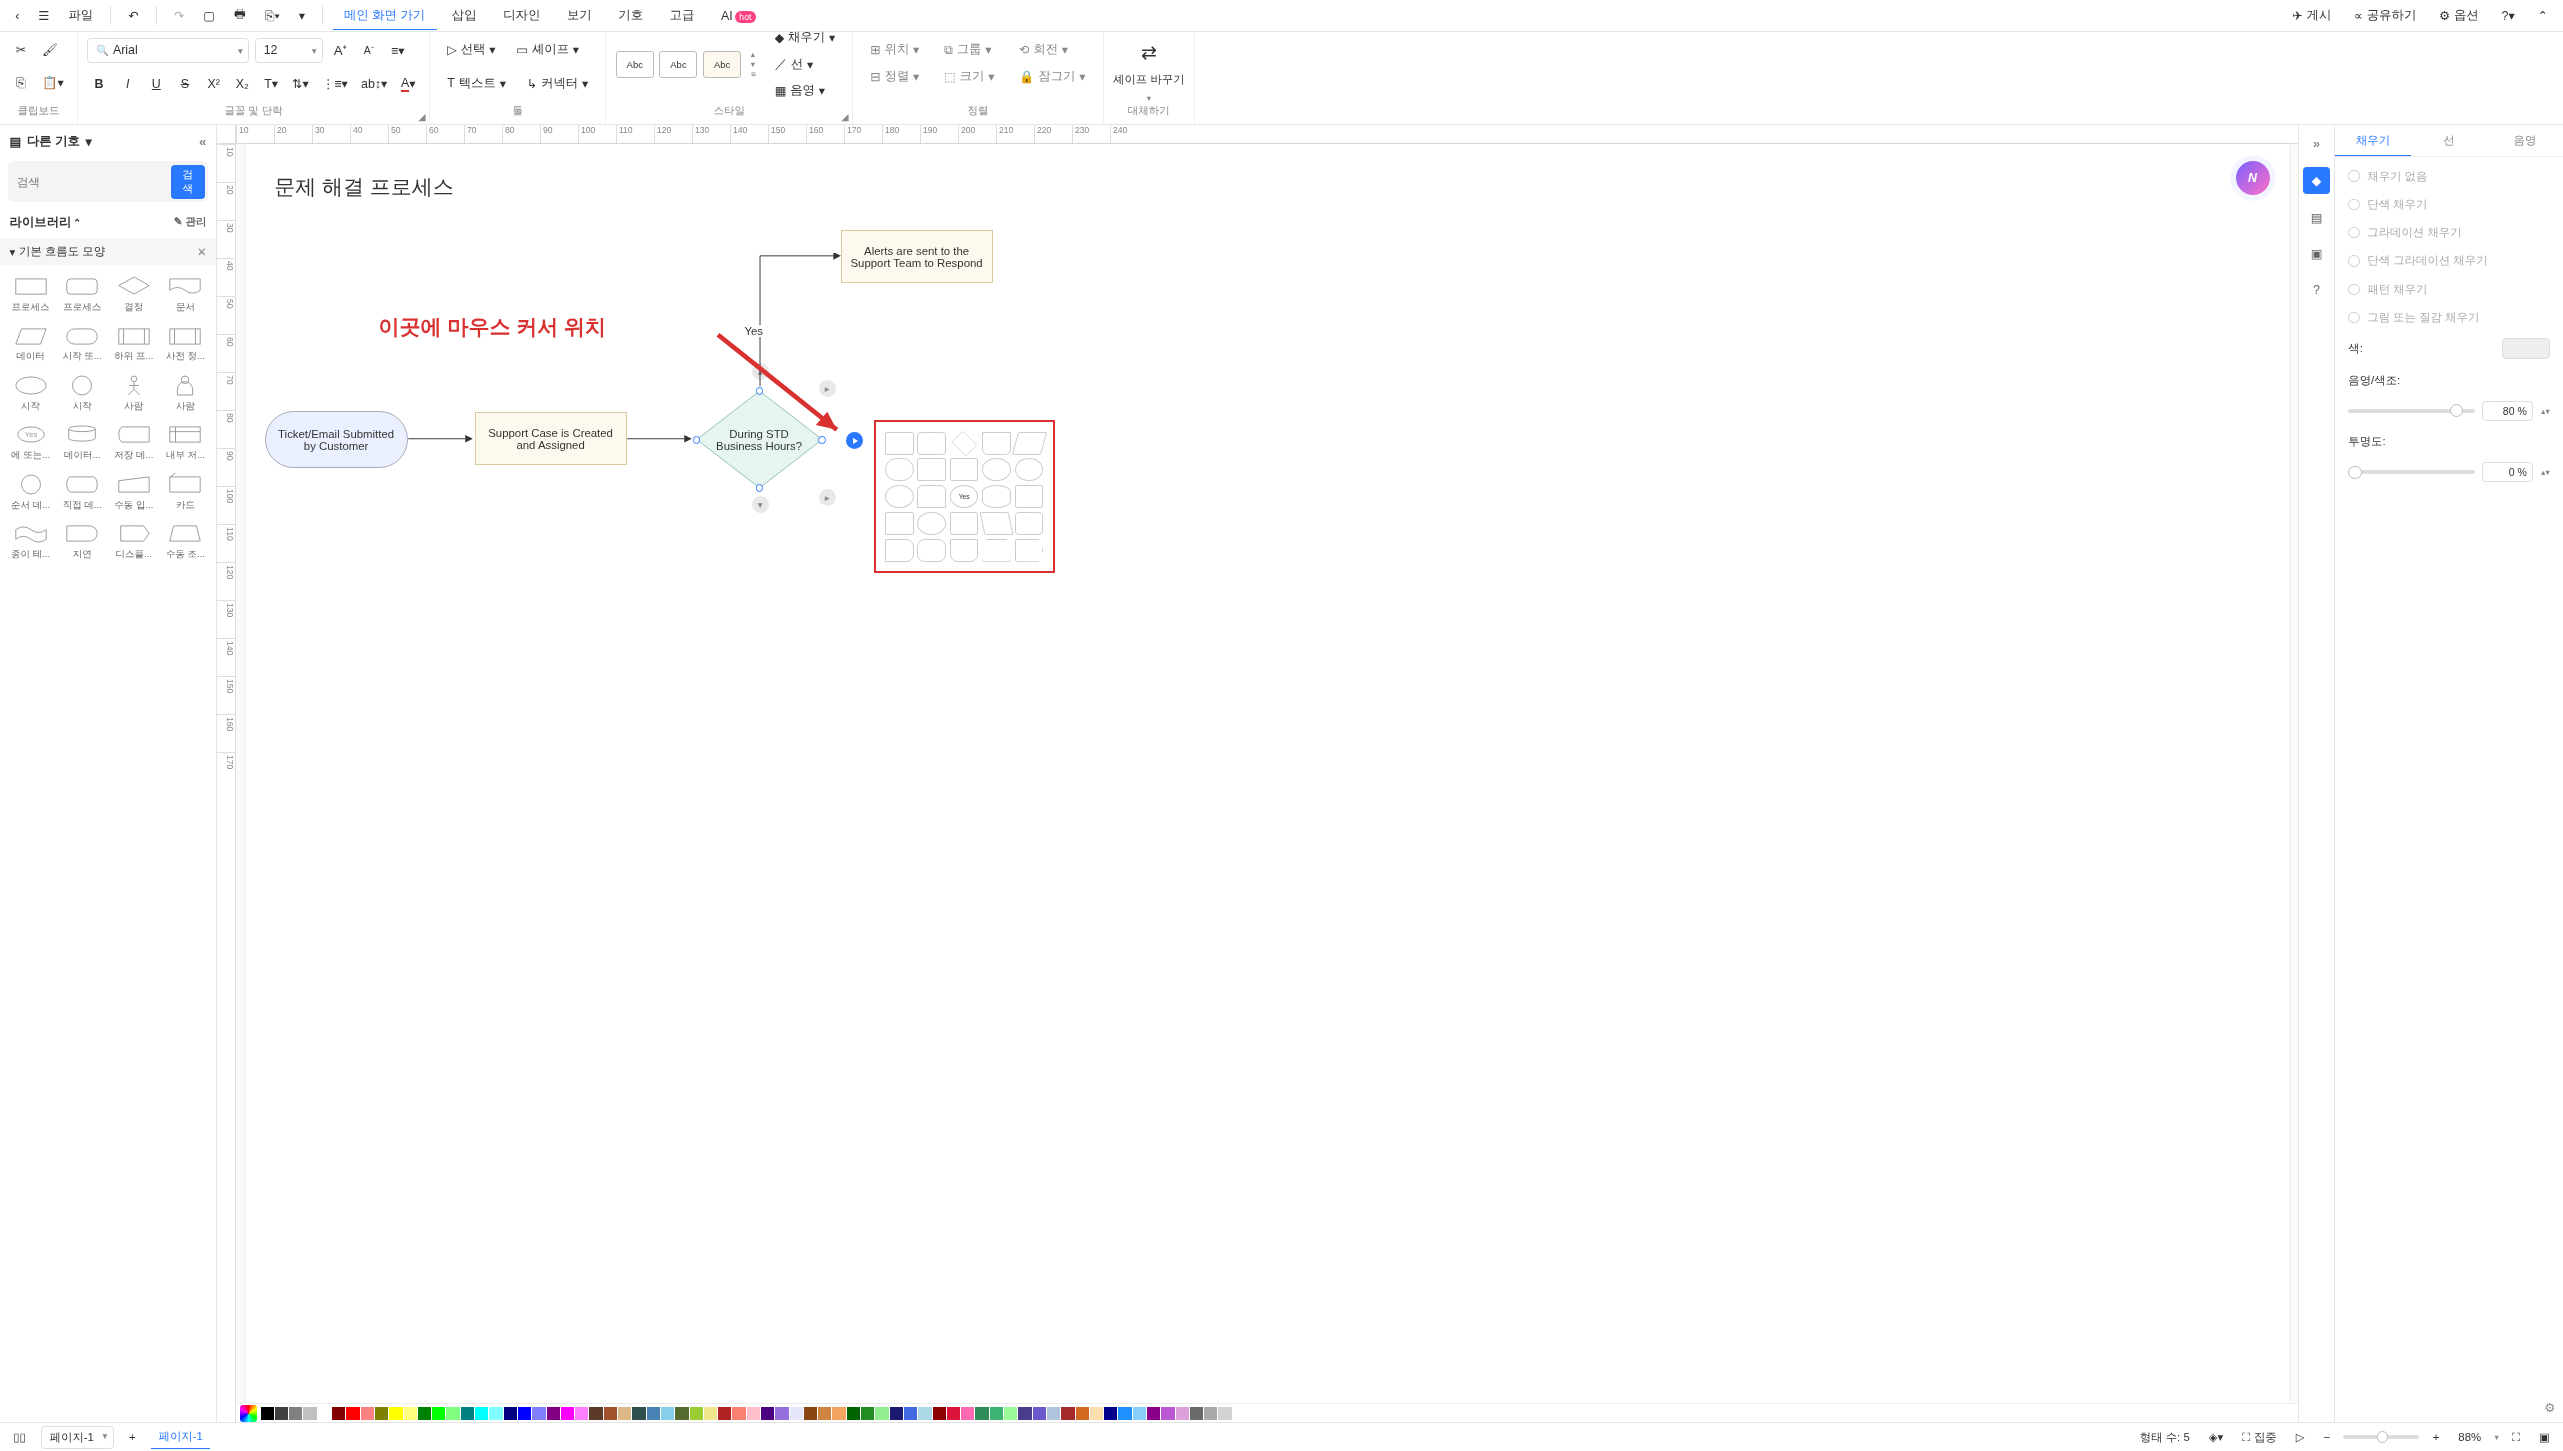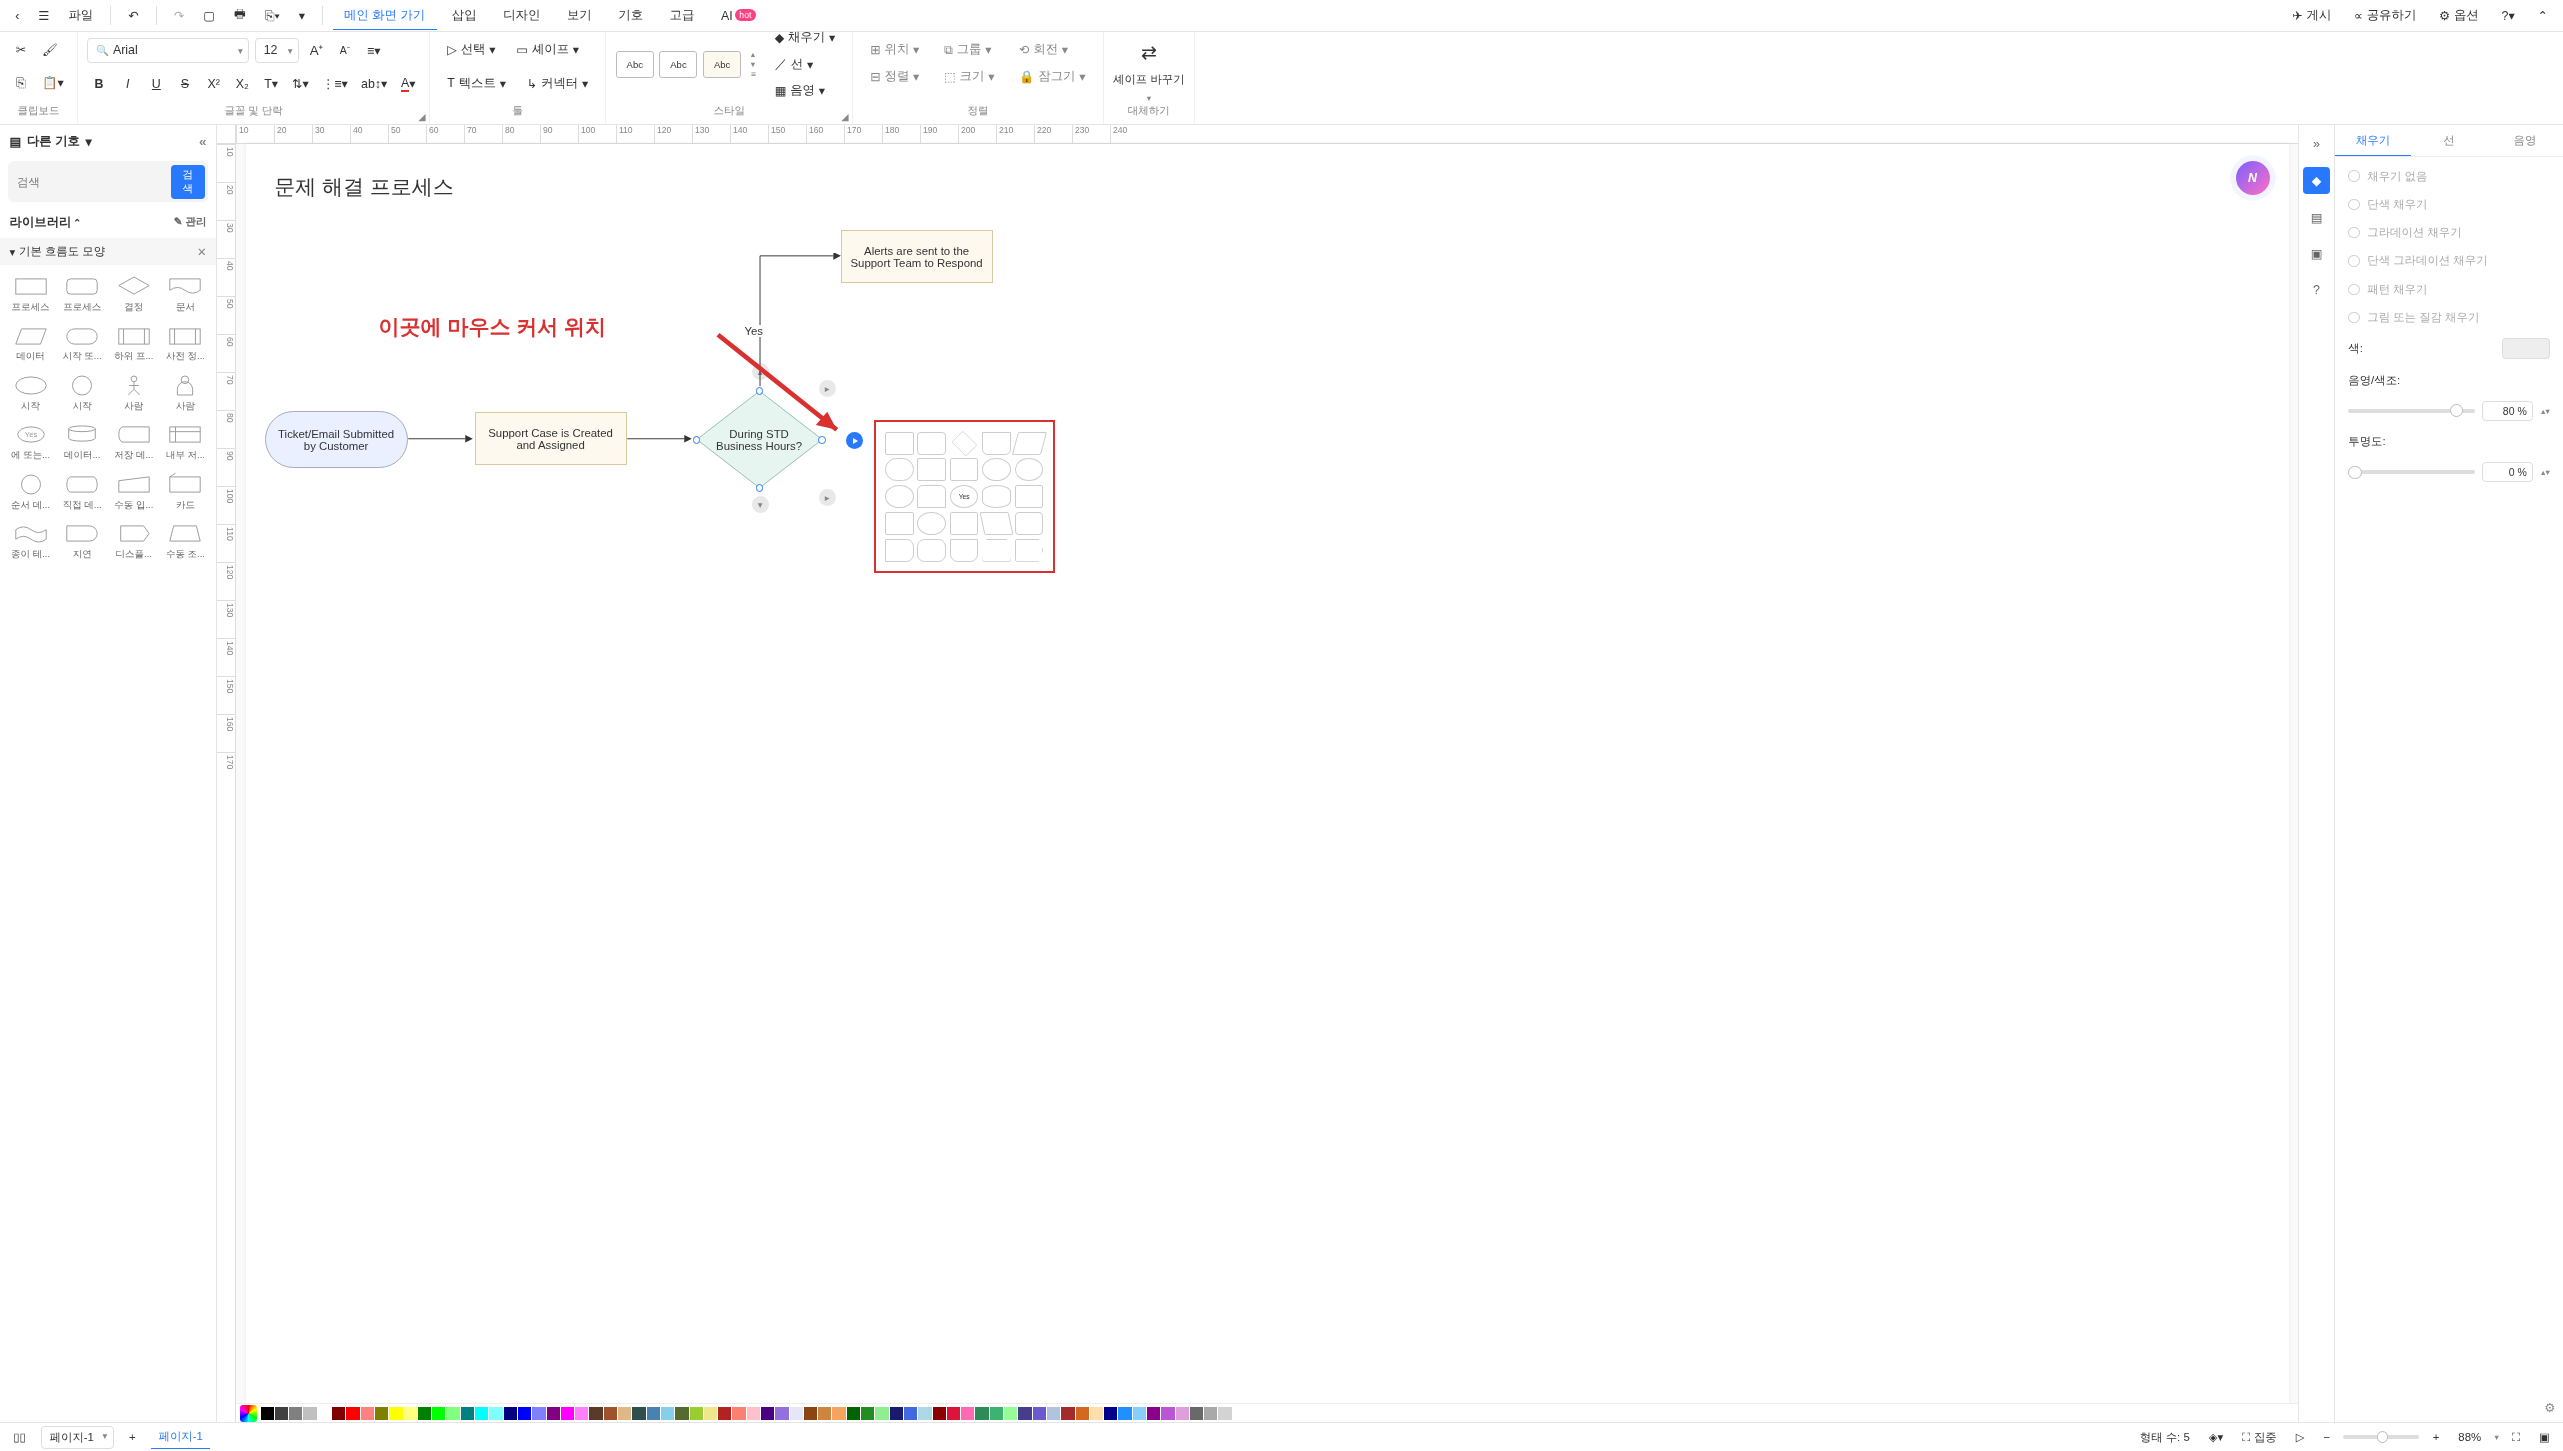--- a/index.html
+++ b/index.html
@@ -15,21 +15,21 @@
 .hot-badge { background: #ff4081; color: #fff; font-size: 8.6px; padding: 1px 4.8px; border-radius: 7.6px; margin-left: 1.9px; }
 
 
 .ribbon { height: 93px; display: flex; border-bottom: 1px solid #e5e5e5; }
 .ribbon-group { padding: 5.7px 9.5px; display: flex; flex-direction: column; justify-content: space-between; border-right: 1px solid #f0f0f0; position: relative; }
 .ribbon-group-label { text-align: center; font-size: 10.5px; color: #888; }
 .ribbon-row { display: flex; align-items: center; gap: 5.7px; }
 .ribbon-btn { padding: 3.8px; cursor: pointer; border-radius: 2.9px; display: flex; align-items: center; justify-content: center; min-width: 23px; height: 23px; }
 .ribbon-select { border: 1px solid #ddd; border-radius: 3.8px; padding: 2.9px 21px 2.9px 7.6px; font-size: 12.4px; background: #fff; position: relative; height: 25px; display: flex; align-items: center; }
 .ribbon-select.font { width: 162px; }
-.ribbon-select.size { width: 44px; text-align: right; }
+.ribbon-select.size { width: 68px; text-align: right; }
 .ribbon-select::after { content: "▾"; position: absolute; right: 5.7px; color: #888; font-size: 9.5px; }
 .ribbon-select.search::before { content: "🔍"; margin-right: 3.8px; font-size: 10.5px; opacity: .6; }
 .ribbon-tool { display: flex; align-items: center; gap: 3.8px; padding: 3.8px 7.6px; cursor: pointer; border-radius: 3.8px; font-size: 12.4px; }
 .style-preview { width: 38px; height: 27px; border: 1px solid #bbb; border-radius: 2.9px; display: flex; align-items: center; justify-content: center; font-size: 9.5px; cursor: pointer; }
 .style-preview.s1 { background: #fff; }
 .style-preview.s2 { background: #fff; }
 .style-preview.s3 { background: #fef9ef; }
 .dialog-launcher { position: absolute; bottom: 1.9px; right: 3.8px; font-size: 9.5px; color: #888; cursor: pointer; }
 
 
@@ -127,21 +127,21 @@
   <div class="topbar-btn">🖶</div>
   <div class="topbar-btn">⎘▾</div>
   <div class="topbar-btn">▾</div>
   <div class="sep"></div>
   <div class="topbar-tab active">메인 화면 가기</div>
   <div class="topbar-tab">삽입</div>
   <div class="topbar-tab">디자인</div>
   <div class="topbar-tab">보기</div>
   <div class="topbar-tab">기호</div>
   <div class="topbar-tab">고급</div>
-  <div class="topbar-tab" style="display:flex;align-items:flex-start">
+  <div class="topbar-tab" style="display:flex;align-items:flex-end">
     <span>AI</span>
     <span class="hot-badge">hot</span>
   </div>
   <div class="topbar-right">
     <div class="topbar-btn">✈ <span>게시</span></div>
     <div class="topbar-btn">∝ <span>공유하기</span></div>
     <div class="topbar-btn">⚙ <span>옵션</span></div>
     <div class="topbar-btn">?▾</div>
     <div class="topbar-btn">⌃</div>
   </div>

